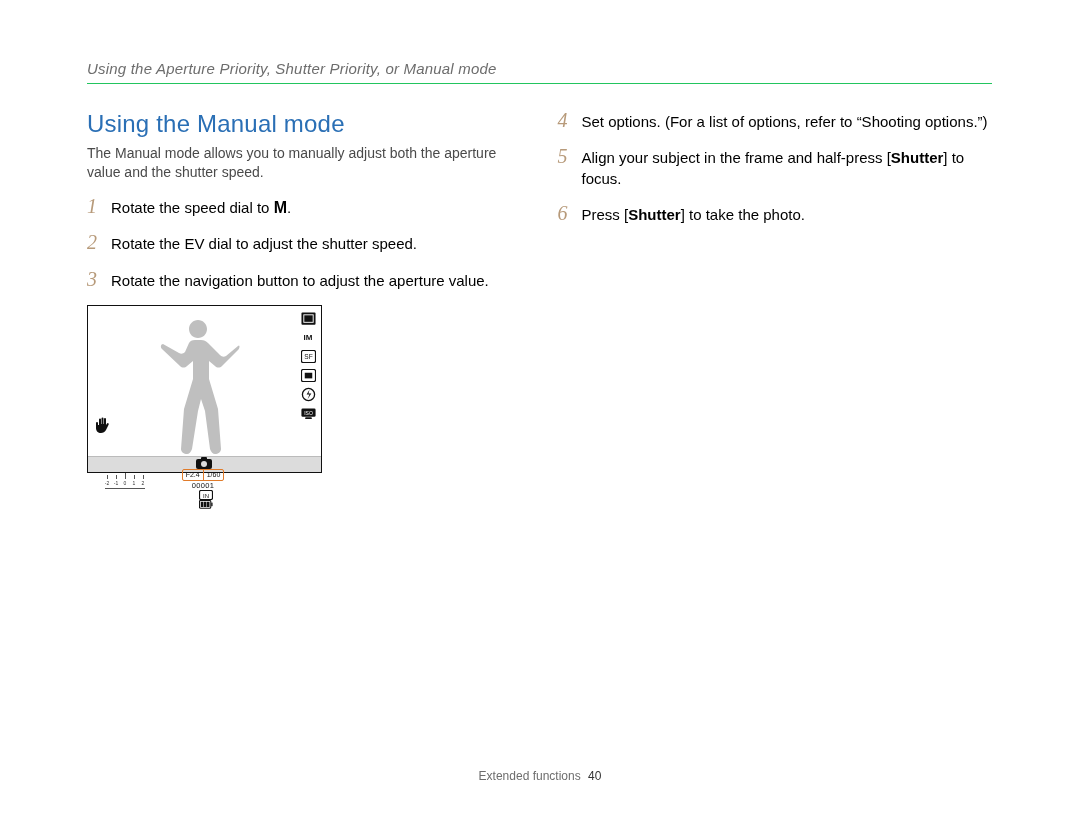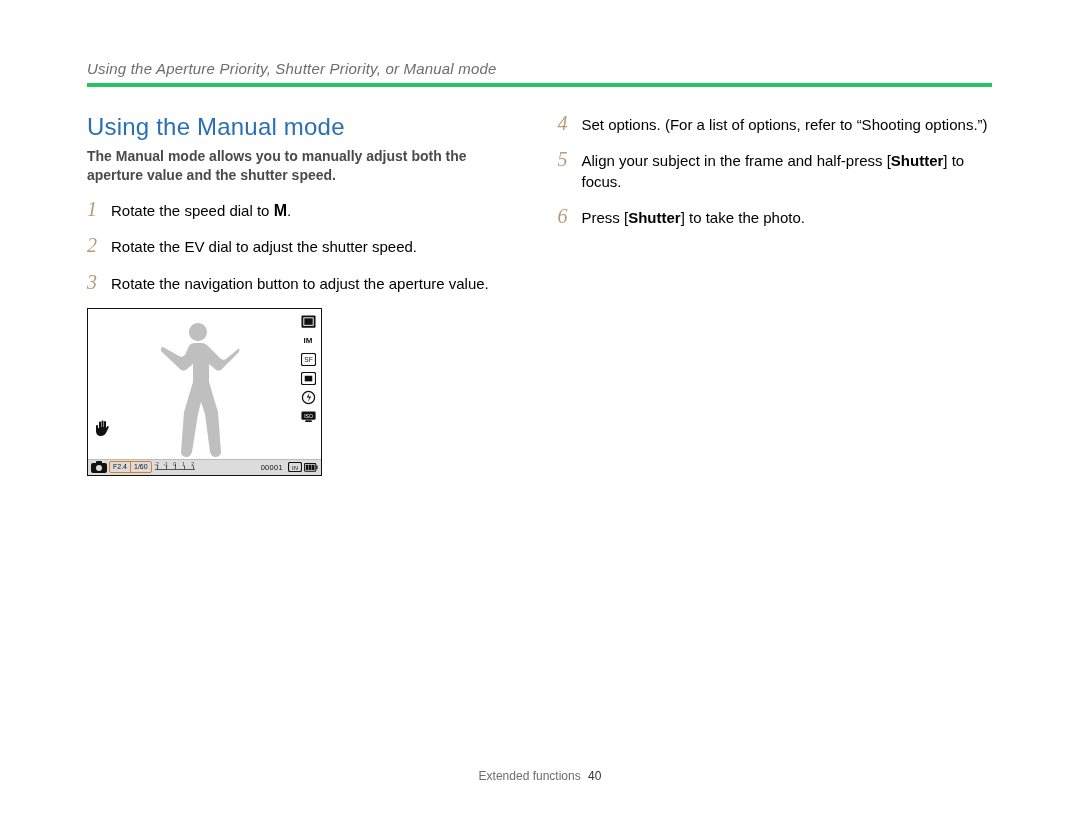--- a/index.html
+++ b/index.html
@@ -18,21 +18,21 @@
     left: 87px;
     top: 60px;
     width: 905px;
   }
   .header-line {
     font-style: italic;
     font-size: 15px;
     color: #6d6d6d;
     letter-spacing: 0.2px;
     padding-bottom: 6px;
-    border-bottom: 4px solid #22c55e;
+    border-bottom: 1px solid #22c55e;
   }
   .columns {
     display: flex;
     margin-top: 26px;
     gap: 36px;
   }
   .col {
     flex: 1 1 50%;
   }
   h2.section-title {
@@ -40,21 +40,20 @@
     font-weight: 400;
     font-size: 24px;
     color: #2a6fb5;
     letter-spacing: 0.2px;
   }
   .intro {
     font-size: 14px;
     color: #4a4a4a;
     line-height: 1.35;
     margin: 0 0 14px 0;
-    font-weight: bold;
   }
   ol.steps {
     list-style: none;
     margin: 0;
     padding: 0;
     counter-reset: stepnum;
   }
   ol.steps > li {
     display: flex;
     align-items: baseline;
@@ -133,22 +132,23 @@
   .statusbar {
     position: absolute;
     left: 0; right: 0; bottom: 0;
     height: 16px;
     background: #dcdcdc;
     border-top: 1px solid #bbb;
     display: flex;
     align-items: center;
     font-size: 7px;
     color: #111;
-    padding: 0 3px;
+    padding: 0 17px;
     box-sizing: border-box;
+    flex-direction: column;
   }
   .cam-ic { width: 16px; height: 12px; display:flex; align-items:center; justify-content:center; margin-right:2px;}
   .readout {
     border: 1px solid #e07b2a;
     border-radius: 2px;
     height: 10px;
     display: flex;
     align-items: center;
     margin-right: 3px;
   }

